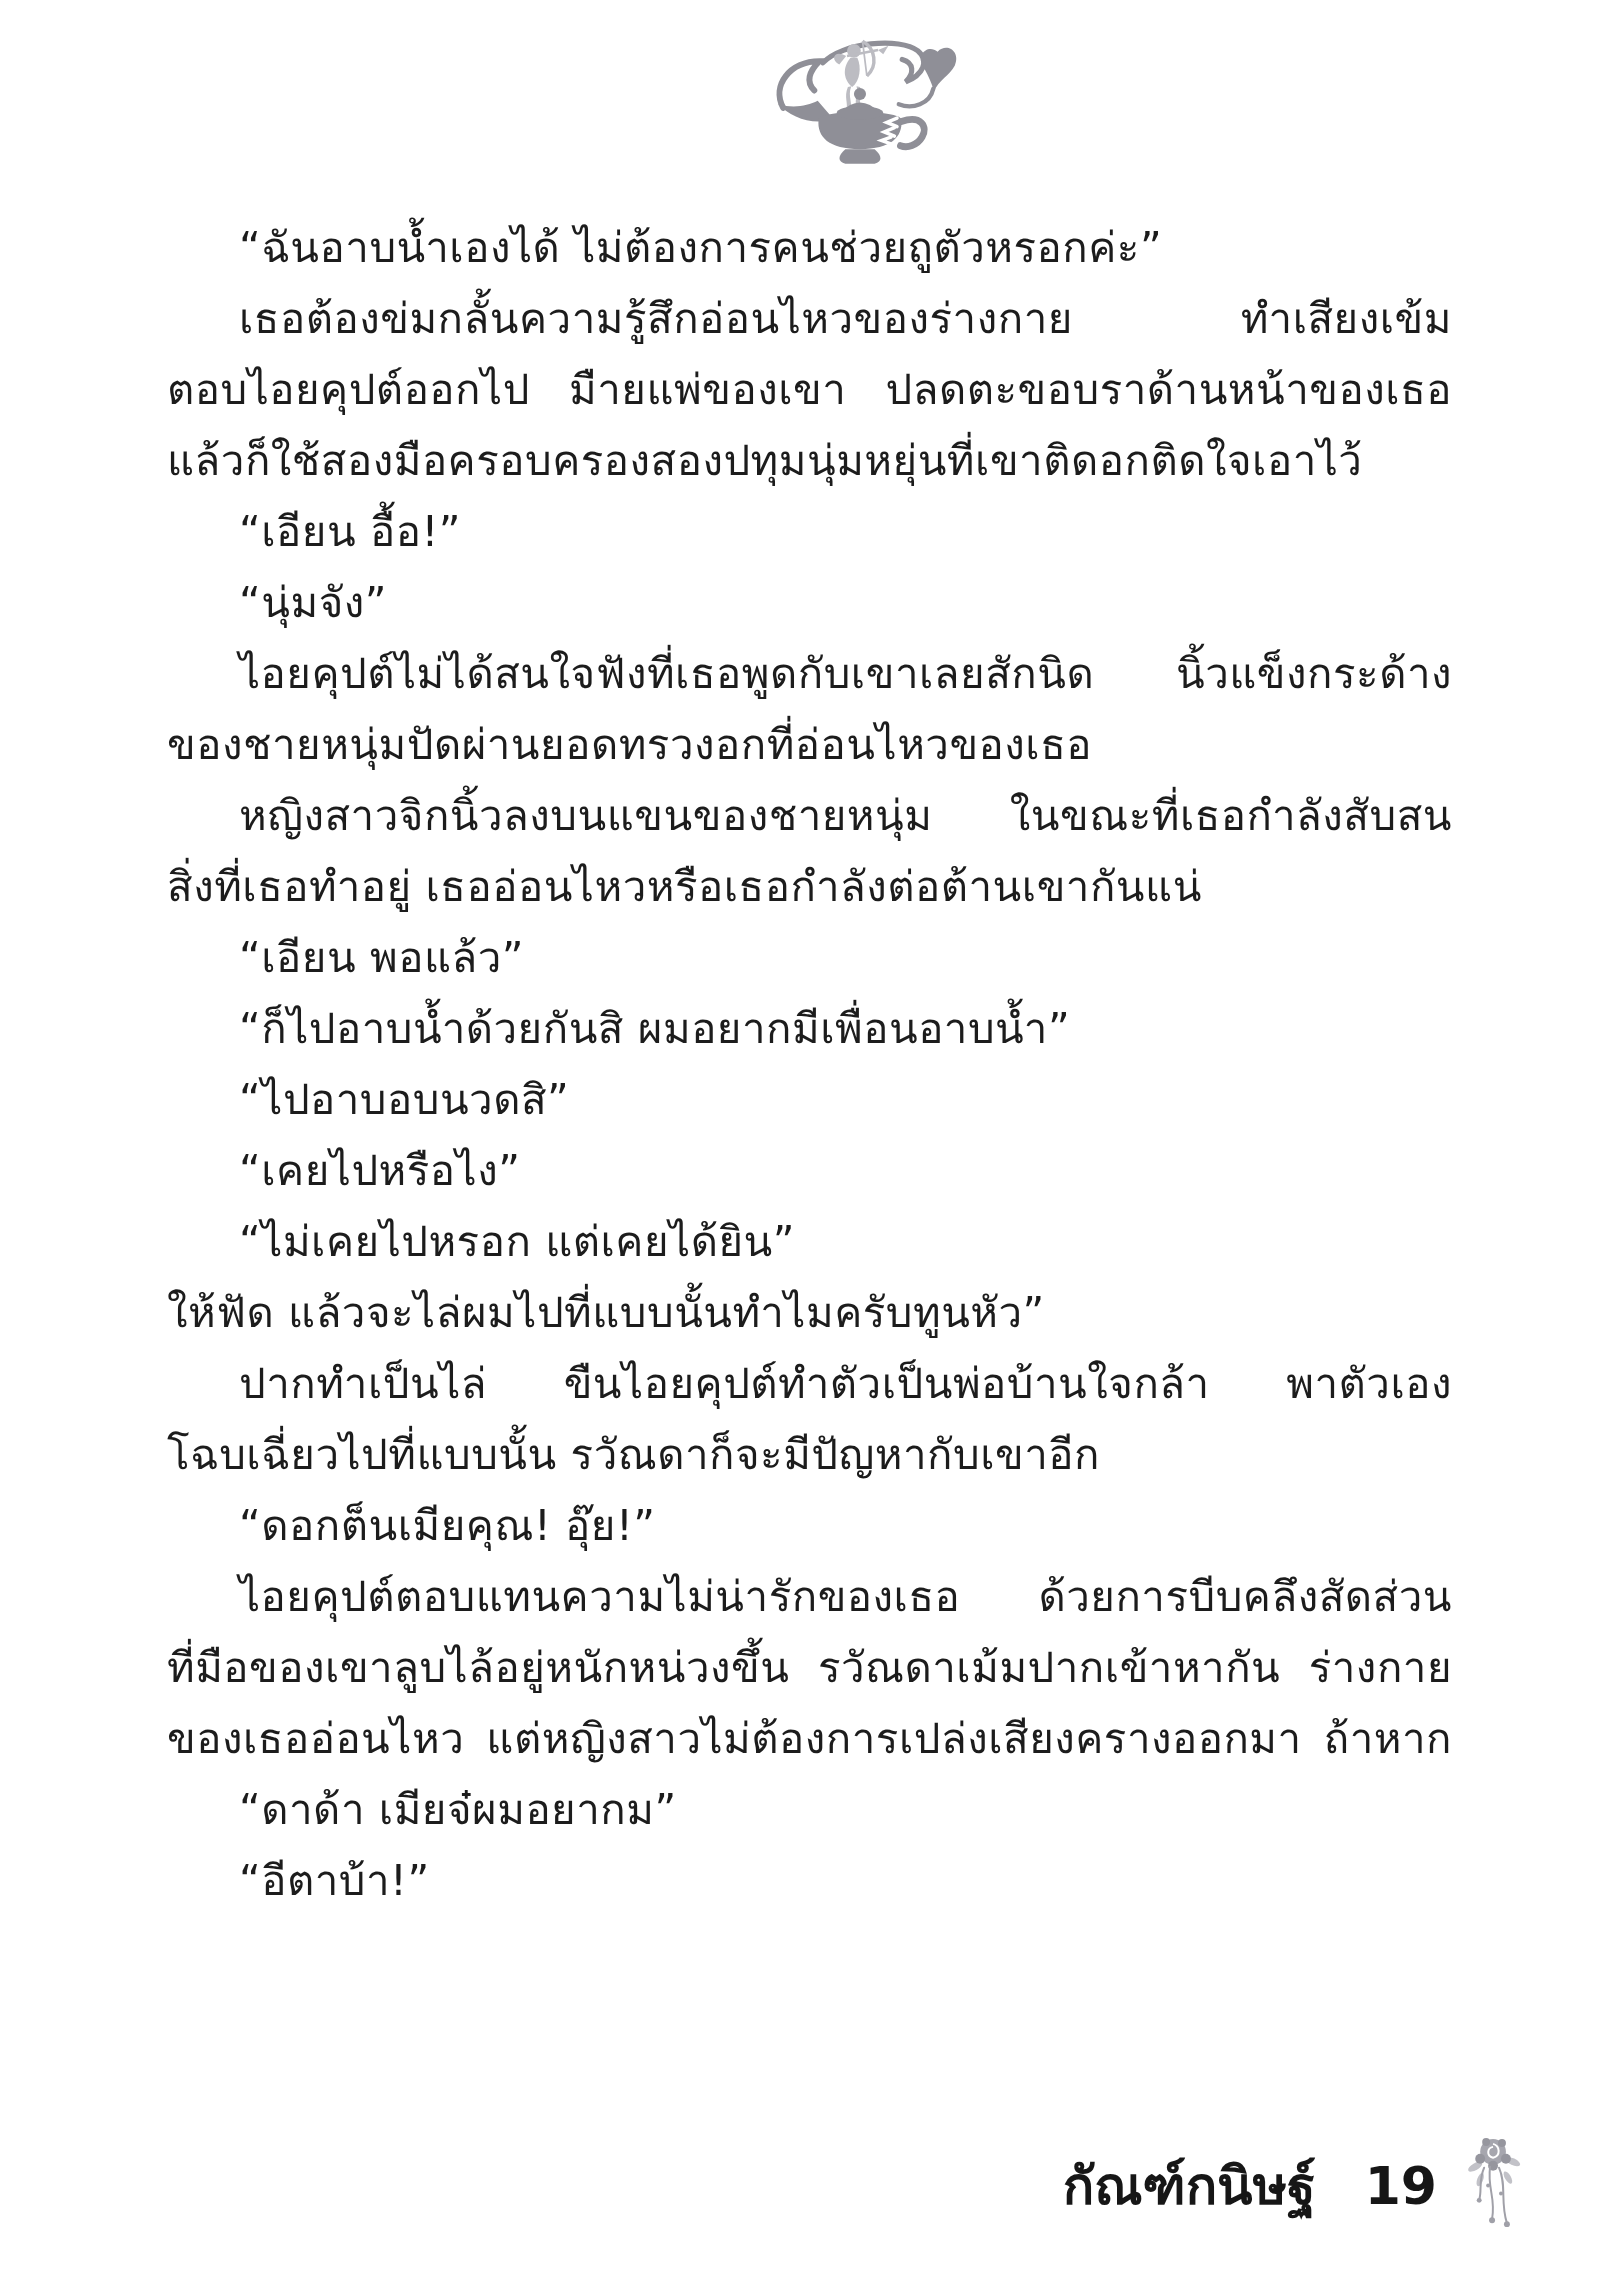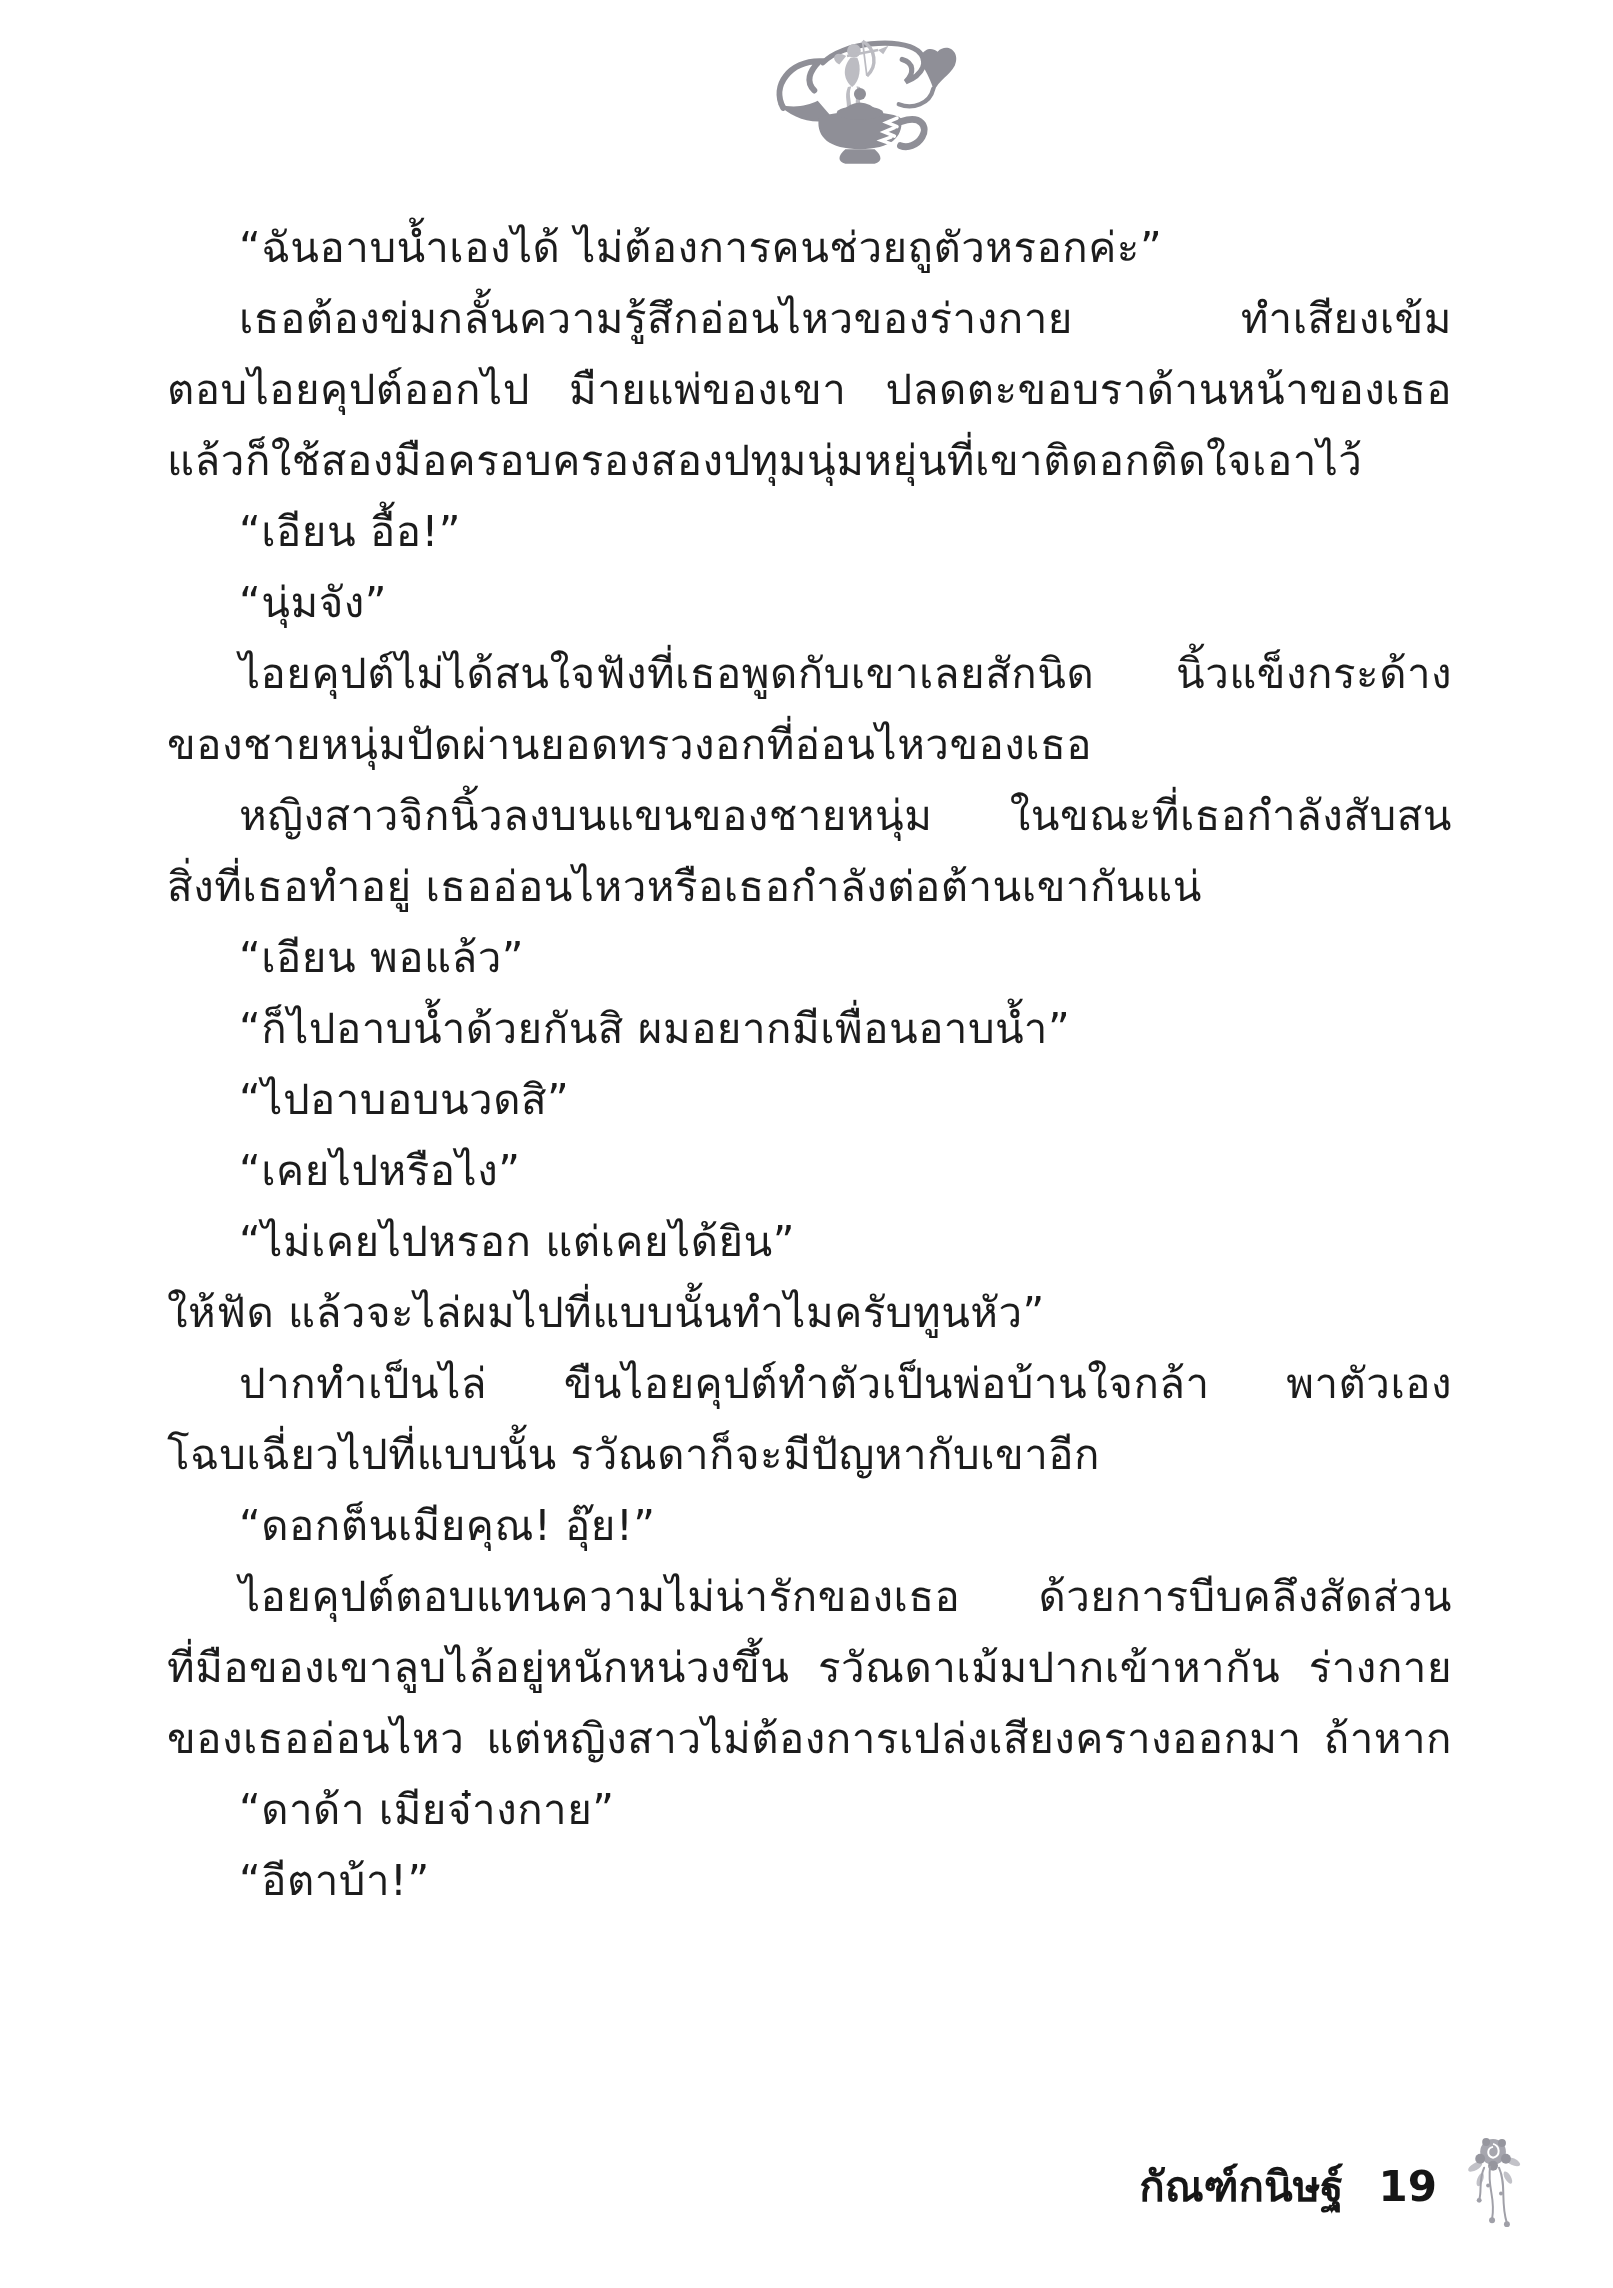--- a/index.html
+++ b/index.html
@@ -37,25 +37,25 @@
   .footer {
     position: absolute;
     right: 78px;
     bottom: 52px;
     display: flex;
     align-items: center;
     gap: 26px;
   }
   .footer-text {
     font-weight: bold;
-    font-size: 42px;
+    font-size: 52px;
     color: #161616;
     display: flex;
     align-items: baseline;
-    gap: 35px;
+    gap: 49px;
   }
   .flower-ornament { width: 72px; height: 103px; }
 </style>
 </head>
 <body>
 
 <div class="page">
 
   <span class="ornament-top">
     <svg viewBox="0 0 220 160" width="212" height="138" xmlns="http://www.w3.org/2000/svg">
@@ -114,21 +114,21 @@
     <div class="line indent">“ไปอาบอบนวดสิ”</div>
     <div class="line indent">“เคยไปหรือไง”</div>
     <div class="line indent">“ไม่เคยไปหรอก แต่เคยได้ยิน”</div>
     <div class="line">ให้ฟัด แล้วจะไล่ผมไปที่แบบนั้นทำไมครับทูนหัว”</div>
     <div class="line indent justify">ปากทำเป็นไล่ ขืนไอยคุปต์ทำตัวเป็นพ่อบ้านใจกล้า พาตัวเอง</div>
     <div class="line">โฉบเฉี่ยวไปที่แบบนั้น รวัณดาก็จะมีปัญหากับเขาอีก</div>
     <div class="line indent">“ดอกต็นเมียคุณ! อุ๊ย!”</div>
     <div class="line indent justify">ไอยคุปต์ตอบแทนความไม่น่ารักของเธอ ด้วยการบีบคลึงสัดส่วน</div>
     <div class="line justify">ที่มือของเขาลูบไล้อยู่หนักหน่วงขึ้น รวัณดาเม้มปากเข้าหากัน ร่างกาย</div>
     <div class="line justify">ของเธออ่อนไหว แต่หญิงสาวไม่ต้องการเปล่งเสียงครางออกมา ถ้าหาก</div>
-    <div class="line indent">“ดาด้า เมียจ๋างกาย”</div>
+    <div class="line indent">“ดาด้า เมียจ๋ผมอยากม”</div>
     <div class="line indent">“อีตาบ้า!”</div>
   </div>
 
   <div class="footer">
     <div class="footer-text">
       <span>กัณฑ์กนิษฐ์</span>
       <span>19</span>
     </div>
     <span class="flower-ornament">
       <svg viewBox="0 0 66 104" width="72" height="103" xmlns="http://www.w3.org/2000/svg">

